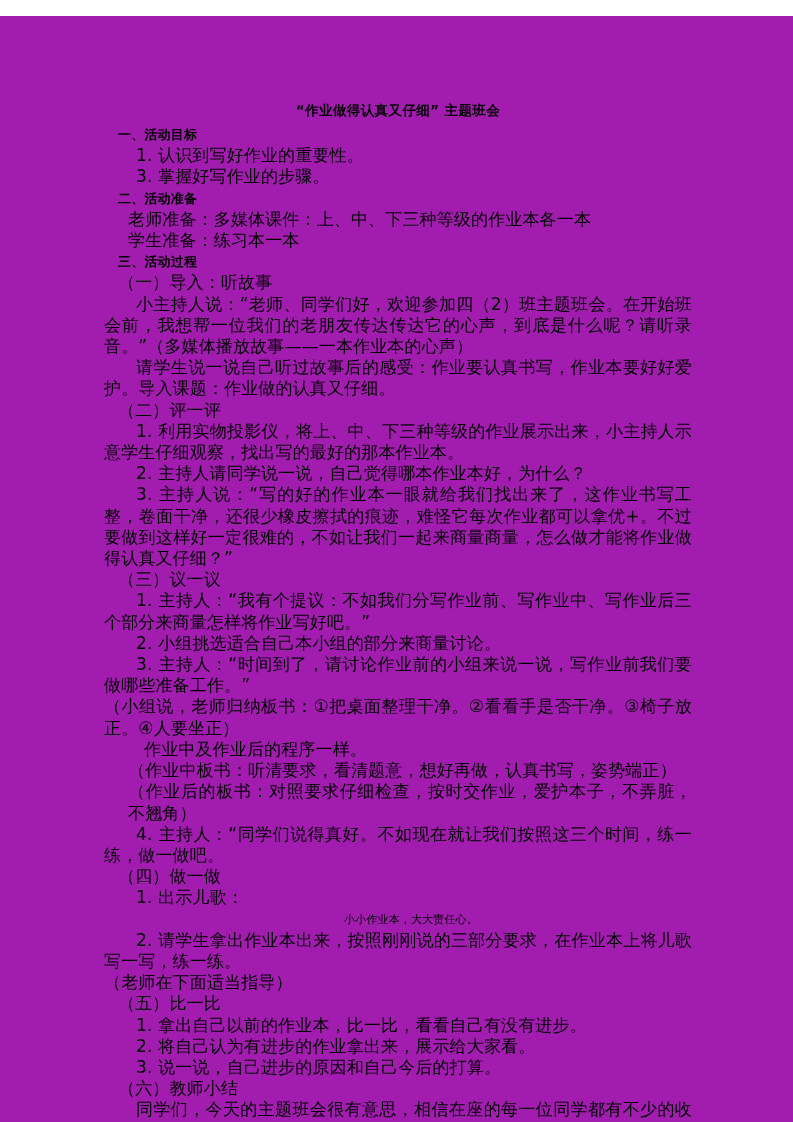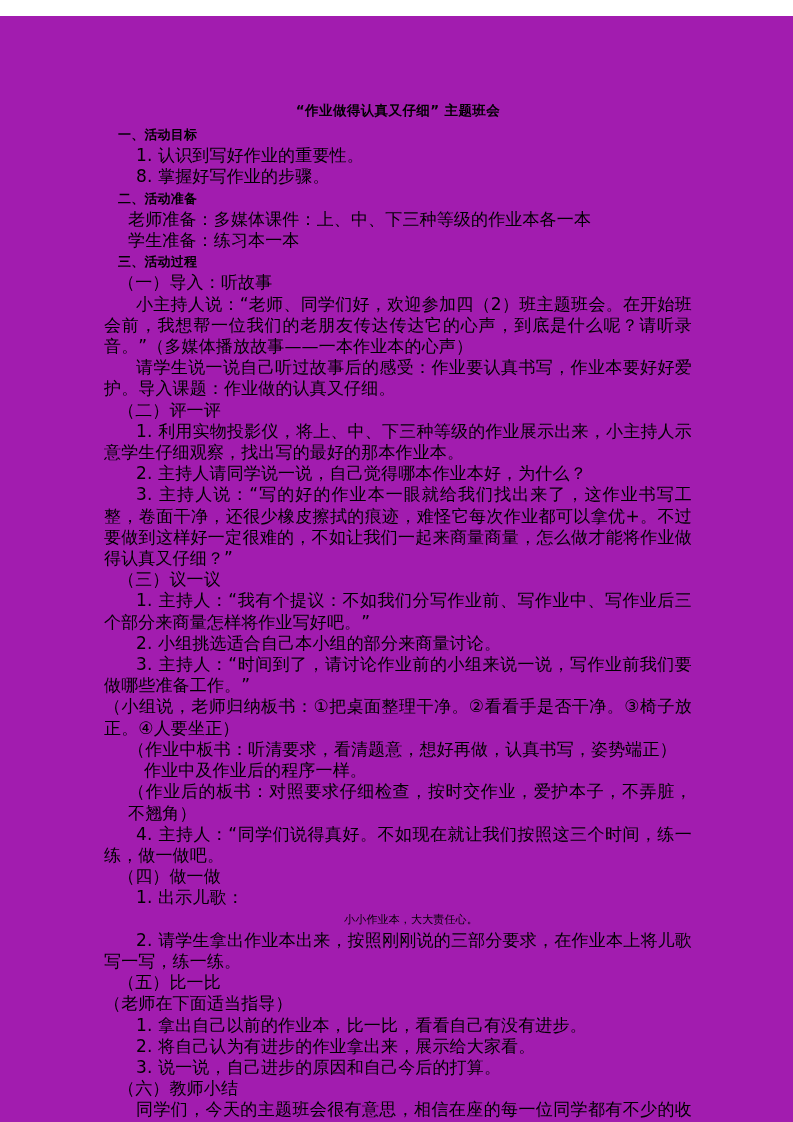--- a/index.html
+++ b/index.html
@@ -71,47 +71,47 @@
 </style>
 </head>
 <body>
 
 <div class="page">
   <div class="content">
     <div class="doc-title">“作业做得认真又仔细” 主题班会</div>
     <div id="blocks">
         <div class="heading">一、活动目标</div>
         <div class="para ind-item">1. 认识到写好作业的重要性。</div>
-        <div class="para ind-item">8. 掌握好写作业的步骤。</div>
+        <div class="para ind-item">3. 掌握好写作业的步骤。</div>
         <div class="heading">二、活动准备</div>
         <div class="para ind-sub">老师准备：多媒体课件：上、中、下三种等级的作业本各一本</div>
         <div class="para ind-sub">学生准备：练习本一本</div>
         <div class="heading">三、活动过程</div>
         <div class="para ind-section">（一）导入：听故事</div>
         <div class="para ind-item">小主持人说：“老师、同学们好，欢迎参加四（2）班主题班会。在开始班会前，我想帮一位我们的老朋友传达传达它的心声，到底是什么呢？请听录音。”（多媒体播放故事——一本作业本的心声）</div>
         <div class="para ind-item">请学生说一说自己听过故事后的感受：作业要认真书写，作业本要好好爱护。导入课题：作业做的认真又仔细。</div>
         <div class="para ind-section">（二）评一评</div>
         <div class="para ind-item">1. 利用实物投影仪，将上、中、下三种等级的作业展示出来，小主持人示意学生仔细观察，找出写的最好的那本作业本。</div>
         <div class="para ind-item">2. 主持人请同学说一说，自己觉得哪本作业本好，为什么？</div>
         <div class="para ind-item">3. 主持人说：“写的好的作业本一眼就给我们找出来了，这作业书写工整，卷面干净，还很少橡皮擦拭的痕迹，难怪它每次作业都可以拿优+。不过要做到这样好一定很难的，不如让我们一起来商量商量，怎么做才能将作业做得认真又仔细？”</div>
         <div class="para ind-section">（三）议一议</div>
         <div class="para ind-item">1. 主持人：“我有个提议：不如我们分写作业前、写作业中、写作业后三个部分来商量怎样将作业写好吧。”</div>
         <div class="para ind-item">2. 小组挑选适合自己本小组的部分来商量讨论。</div>
         <div class="para ind-item">3. 主持人：“时间到了，请讨论作业前的小组来说一说，写作业前我们要做哪些准备工作。”</div>
         <div class="para ind-flush">（小组说，老师归纳板书：①把桌面整理干净。②看看手是否干净。③椅子放正。④人要坐正）</div>
+        <div class="para ind-sub2">作业中及作业后的程序一样。</div>
         <div class="para ind-sub">（作业中板书：听清要求，看清题意，想好再做，认真书写，姿势端正）</div>
-        <div class="para ind-sub2">作业中及作业后的程序一样。</div>
         <div class="para ind-sub">（作业后的板书：对照要求仔细检查，按时交作业，爱护本子，不弄脏，不翘角）</div>
         <div class="para ind-item">4. 主持人：“同学们说得真好。不如现在就让我们按照这三个时间，练一练，做一做吧。</div>
         <div class="para ind-section">（四）做一做</div>
         <div class="para ind-item">1. 出示儿歌：</div>
         <div class="verse">小小作业本，大大责任心。</div>
         <div class="para ind-item">2. 请学生拿出作业本出来，按照刚刚说的三部分要求，在作业本上将儿歌写一写，练一练。</div>
+        <div class="para ind-flush">（老师在下面适当指导）</div>
         <div class="para ind-section">（五）比一比</div>
-        <div class="para ind-flush">（老师在下面适当指导）</div>
         <div class="para ind-item">1. 拿出自己以前的作业本，比一比，看看自己有没有进步。</div>
         <div class="para ind-item">2. 将自己认为有进步的作业拿出来，展示给大家看。</div>
         <div class="para ind-item">3. 说一说，自己进步的原因和自己今后的打算。</div>
         <div class="para ind-section">（六）教师小结</div>
         <div class="para ind-item">同学们，今天的主题班会很有意思，相信在座的每一位同学都有不少的收获。在班会前，老师送同学们几句话：愿书写成为一面镜子，照出同学们最认真的表情；愿作业本成为一扇窗户，</div>
       </div>
   </div>
 </div>
 
 </body></html>

